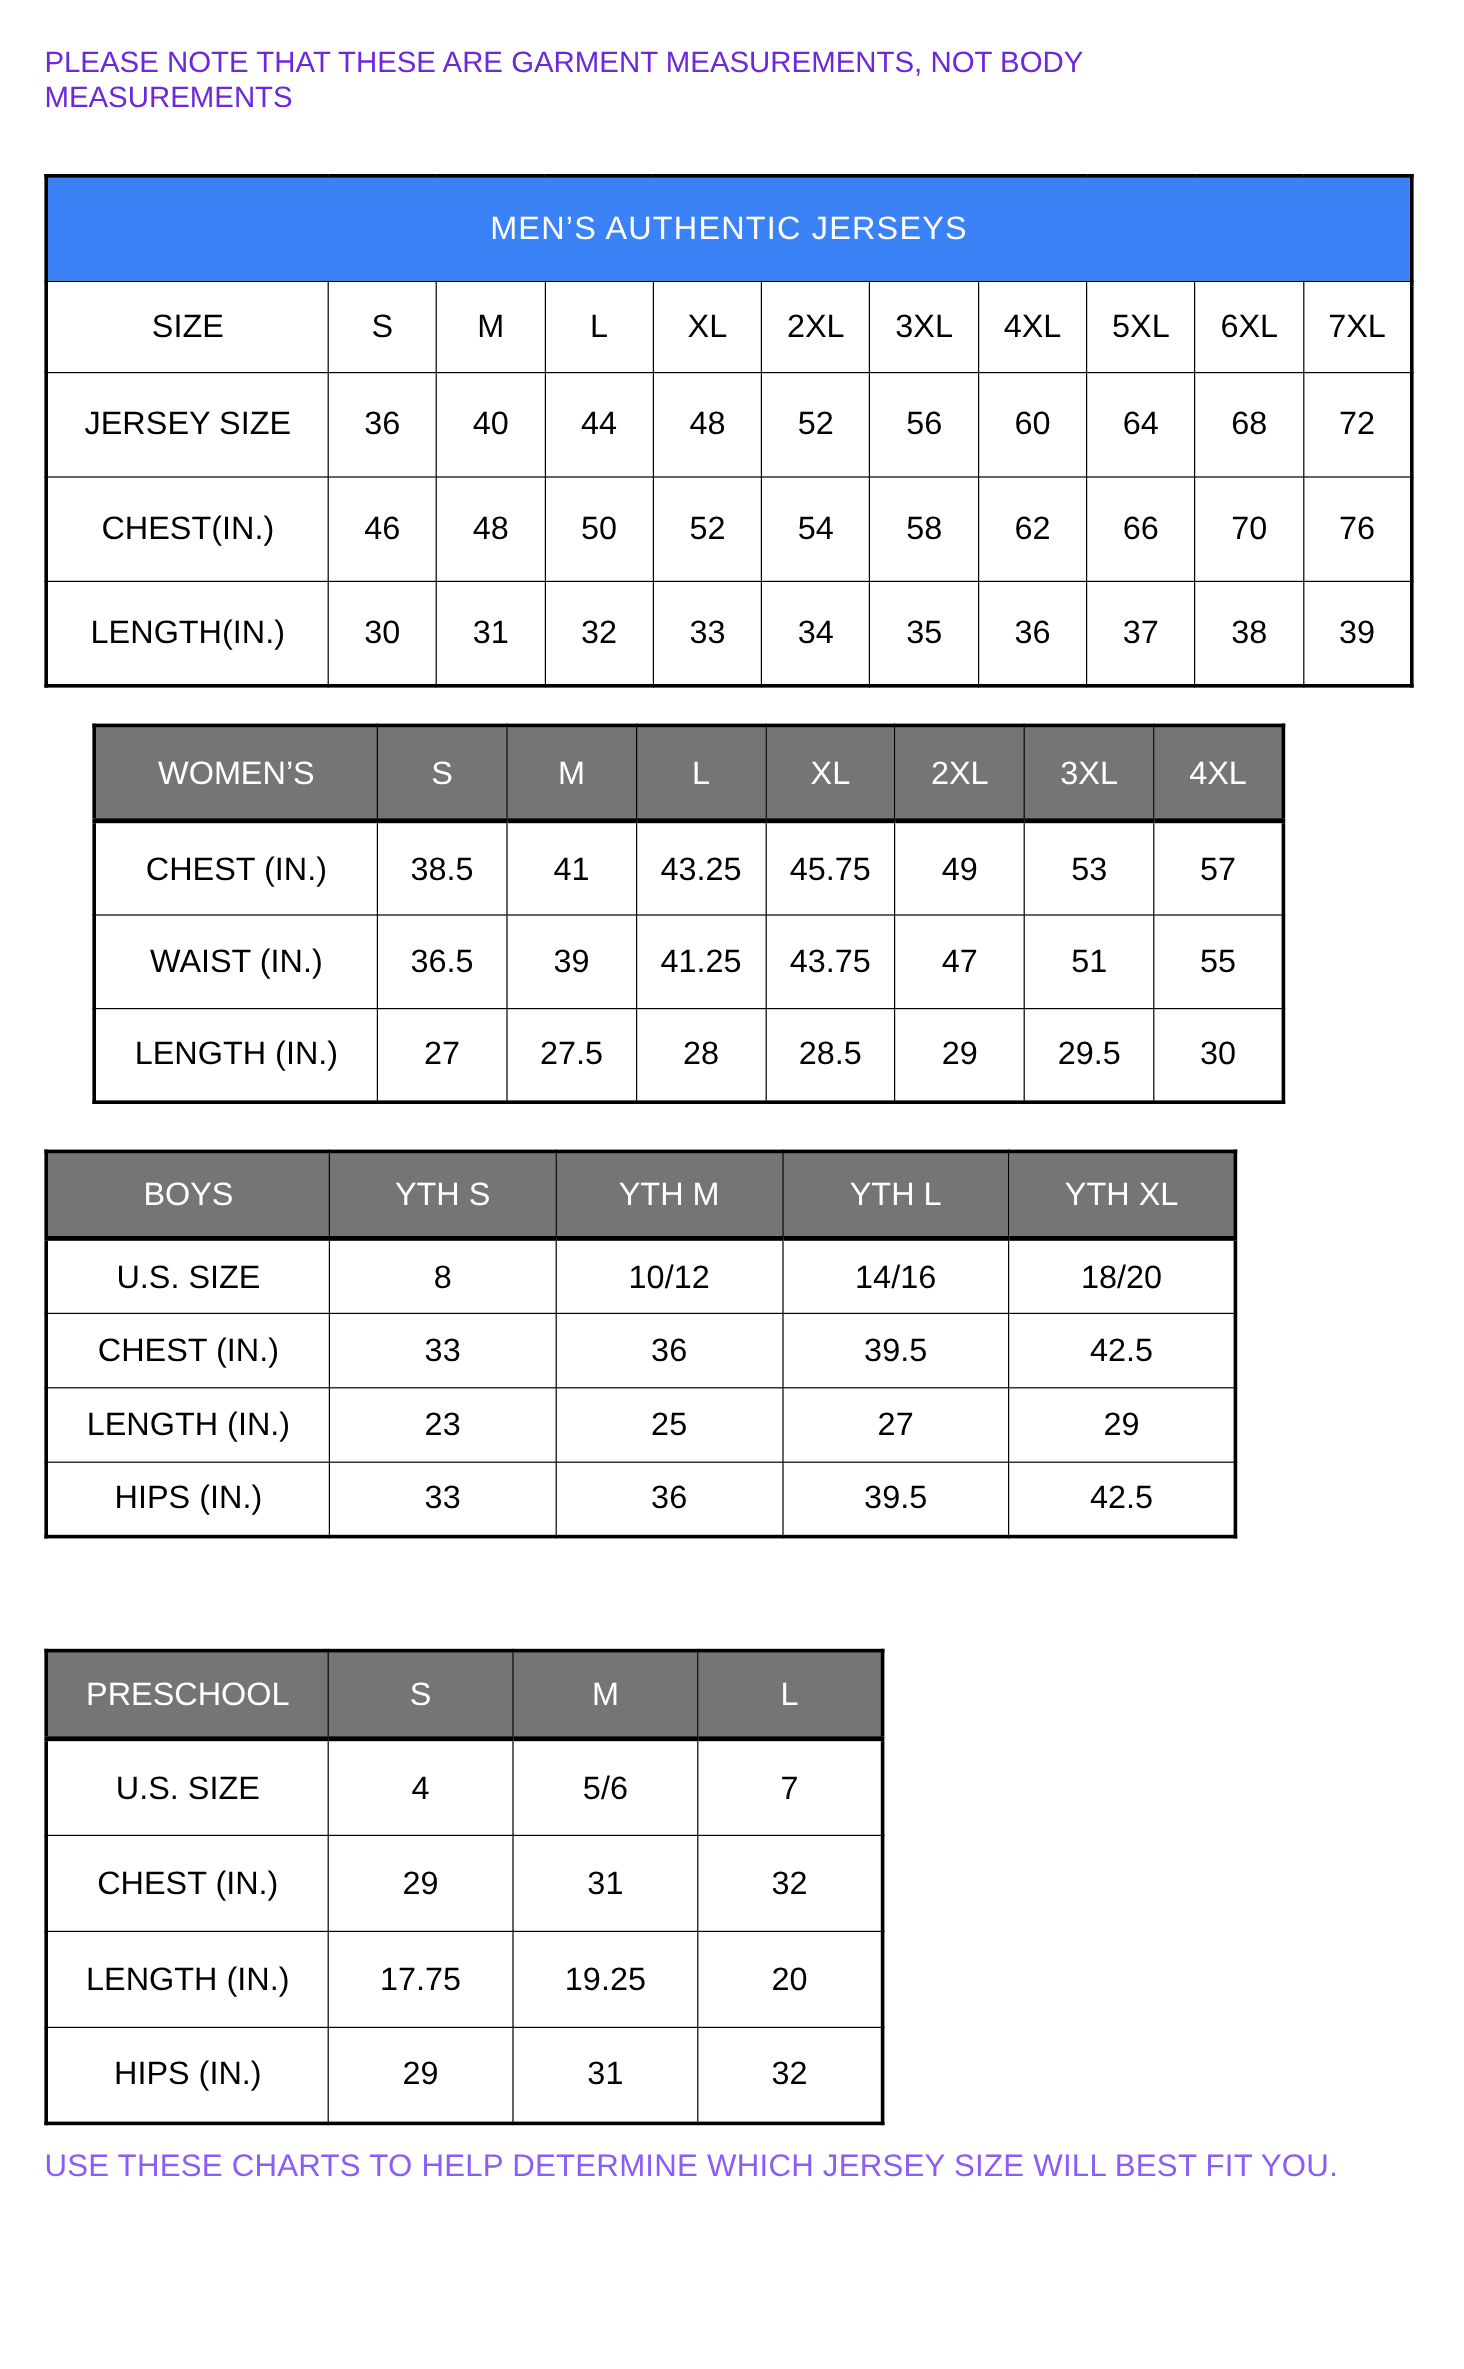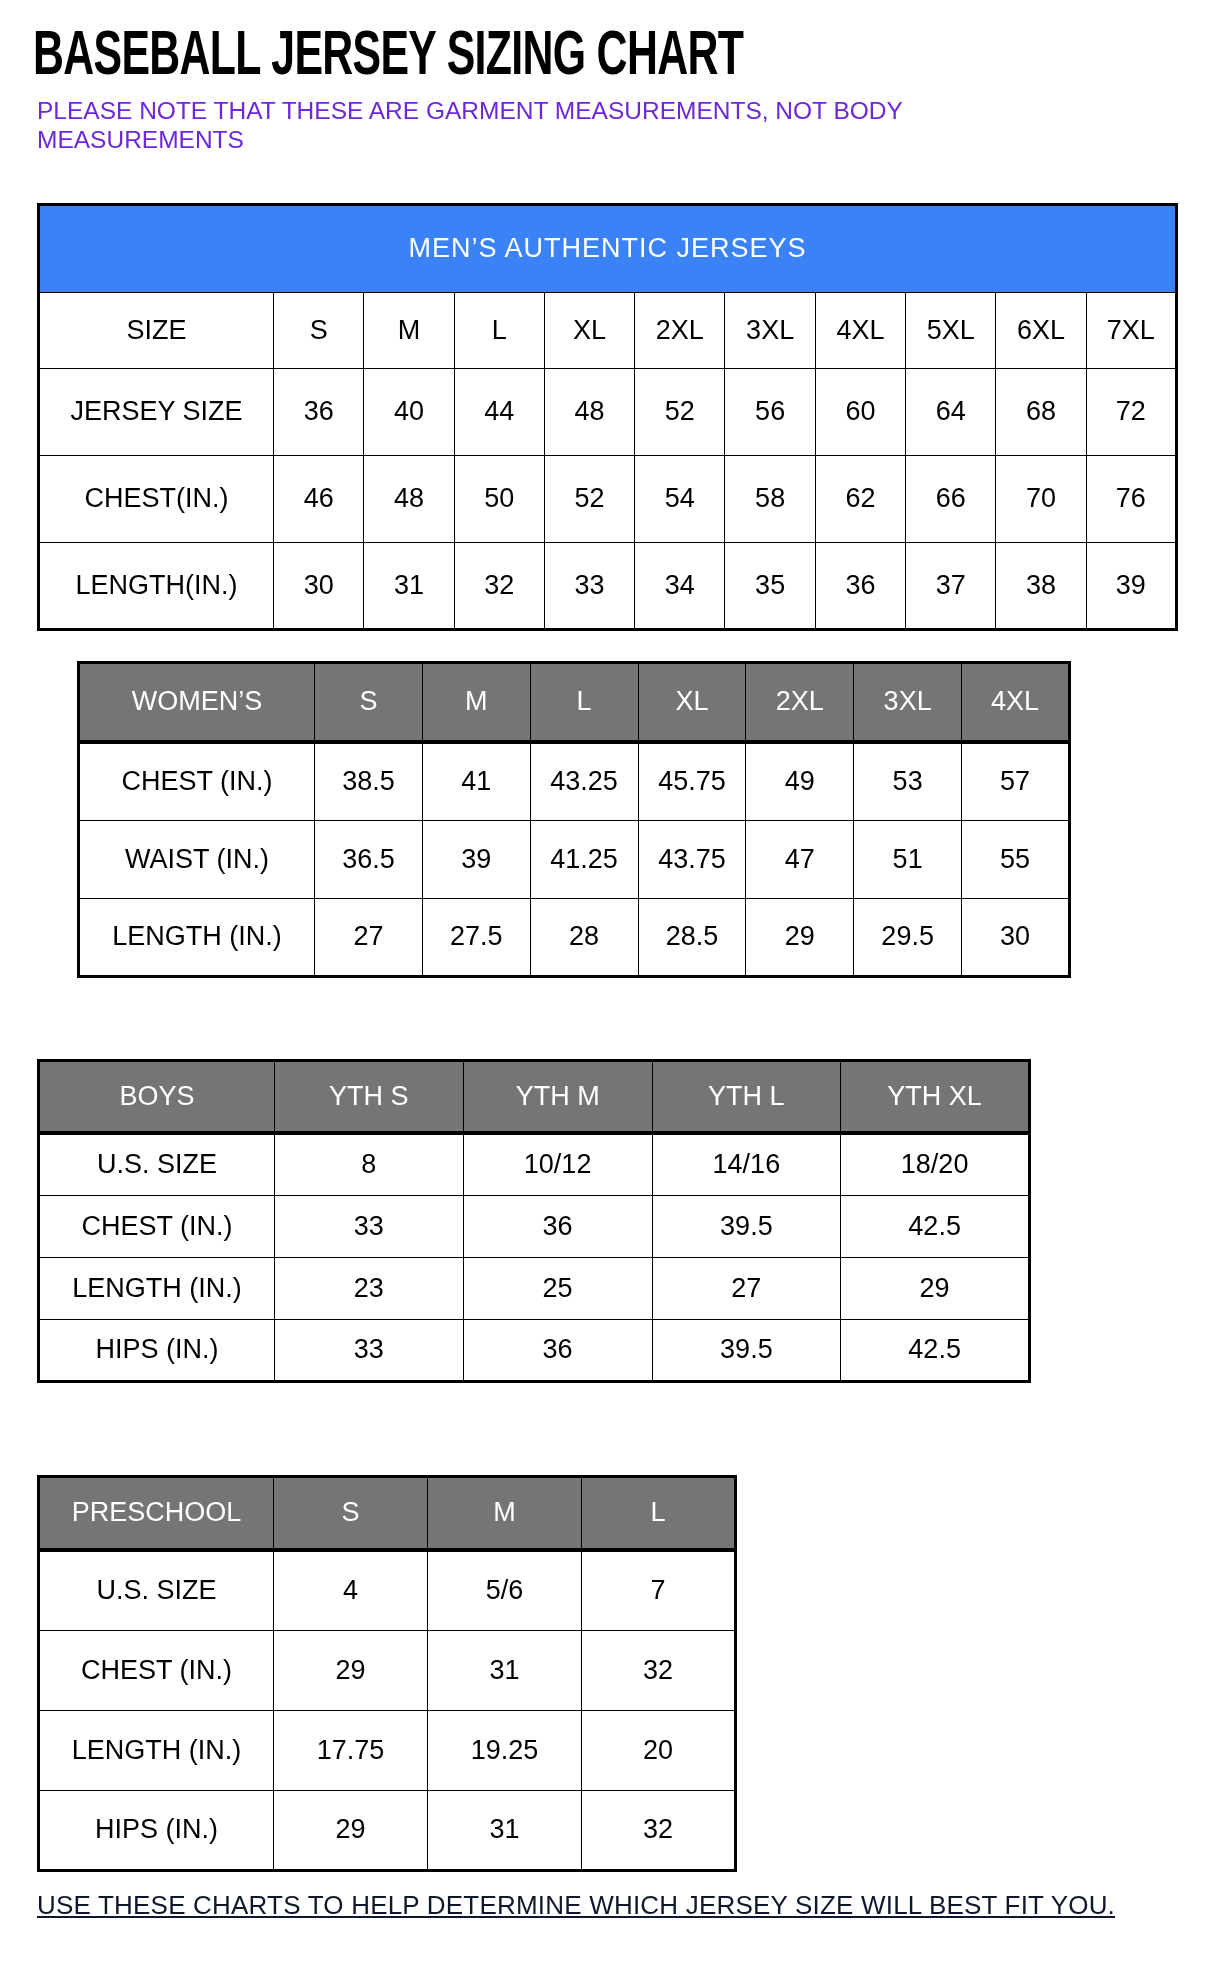--- a/index.html
+++ b/index.html
@@ -56,53 +56,51 @@
     border-bottom: 2px solid #000;
   }
   tr.header-row.filled td {
     background: #757575;
     color: #ffffff;
     border-bottom: 4px solid #000;
   }
 
   .tbl-mens      { width: 1141px; margin-top: 48px; }
   .tbl-womens    { width: 994px;  margin-top: 30px; margin-left: 40px; }
-  .tbl-boys      { width: 994px;  margin-top: 81px; }
+  .tbl-boys      { width: 994px;  margin-top: 38px; }
   .tbl-preschool { width: 700px;  margin-top: 92px; }
 
   .tbl-mens      col.label-col { width: 235px; }
   .tbl-womens    col.label-col { width: 236px; }
   .tbl-boys      col.label-col { width: 236px; }
   .tbl-preschool col.label-col { width: 235px; }
 
   .tbl-mens      tr.banner-row { height: 88px; }
   .tbl-mens      tr.header-row { height: 76px; }
   .tbl-mens      tr.data-row   { height: 87px; }
   .tbl-womens    tr.header-row { height: 80px; }
   .tbl-womens    tr.data-row   { height: 78px; }
   .tbl-boys      tr.header-row { height: 73px; }
   .tbl-boys      tr.data-row   { height: 62px; }
   .tbl-preschool tr.header-row { height: 74px; }
   .tbl-preschool tr.data-row   { height: 80px; }
 
   .footer {
     margin-top: 18px;
-    color: #0f172a;
+    color: #8b5cf6;
     font-size: 26px;
     letter-spacing: 0.2px;
     white-space: nowrap;
-    text-decoration: underline;
   }
 </style>
 </head>
 <body>
 
 <div class="page">
 
-  <h1 class="title"><span class="condense">BASEBALL JERSEY SIZING CHART</span></h1>
 
   <p class="note">PLEASE NOTE THAT THESE ARE GARMENT MEASUREMENTS, NOT BODY MEASUREMENTS</p>
 
   <table class="tbl tbl-mens">
     <colgroup>
         <col class="label-col">
       </colgroup>
   <tbody>
         <tr class="banner-row">
           <td colspan="11" class="banner">MEN’S AUTHENTIC JERSEYS</td>

